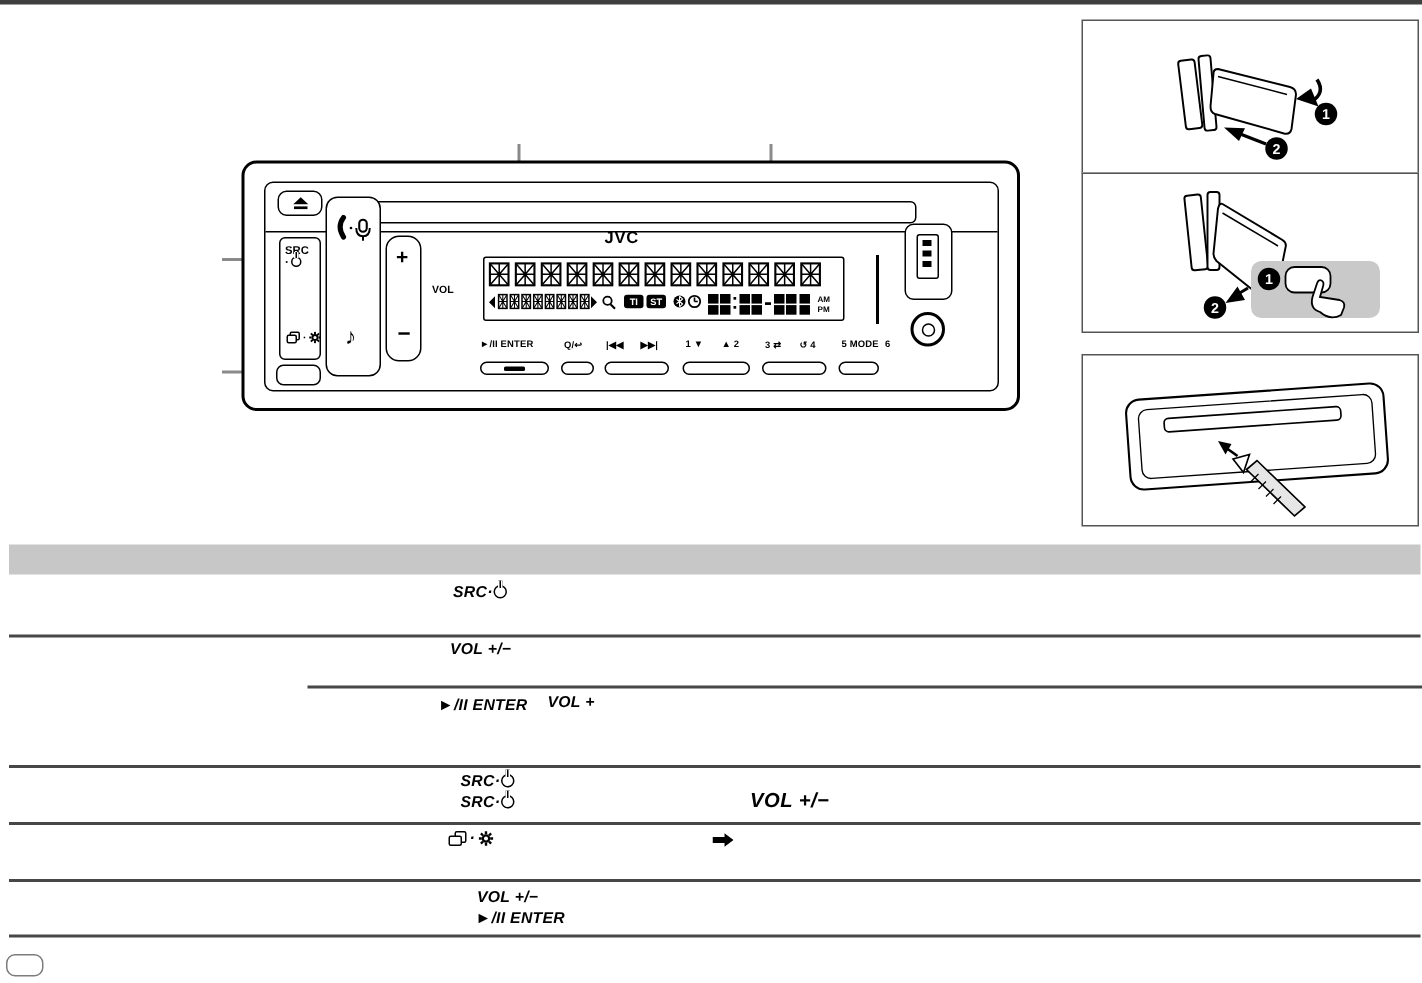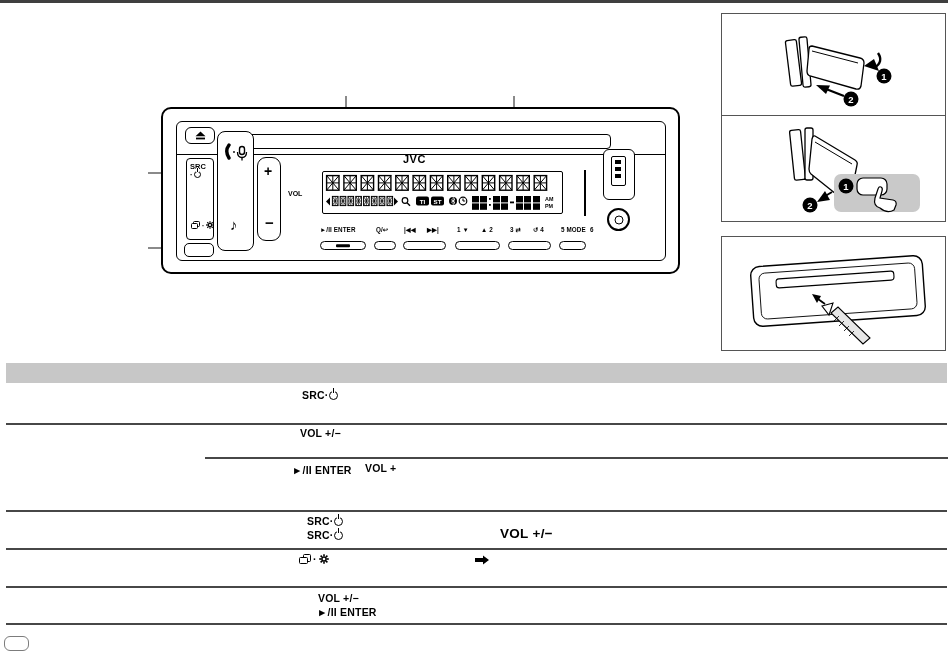--- a/index.html
+++ b/index.html
@@ -4,21 +4,21 @@
 <style>
   html,body{margin:0;padding:0;background:#fff;}
   .page{position:relative;width:948px;height:655px;background:#fff;overflow:hidden;
         font-family:"Liberation Sans",sans-serif;color:#000;}
   
   .topborder{position:absolute;left:0;top:0;width:948px;height:2.5px;background:#3f3f3f;}
   .secbar{position:absolute;left:6px;top:363px;width:941px;height:20px;background:#c7c7c7;}
   .hr{position:absolute;height:1.5px;background:#474747;}
   .callout{position:absolute;background:#8a8a8a;}
   
-  .lbl{position:absolute;font-weight:bold;font-size:10.5px;white-space:nowrap;letter-spacing:.2px;}
+  .lbl{position:absolute;font-weight:bold;font-size:10.5px;white-space:nowrap;letter-spacing:.2px;font-style:italic;}
   .lbl-lg{font-size:13.5px;letter-spacing:.3px;}
   
   .outline{position:absolute;border:1.4px solid #000;background:#fff;box-sizing:border-box;}
   .dev-outer{border-width:2.4px;border-radius:10px;}
   .dev-inner{border-width:1.3px;border-radius:6px;}
   .seam{position:absolute;height:1.2px;background:#000;}
   .devtxt{position:absolute;font-weight:bold;white-space:nowrap;}
   .btnlbl{position:absolute;top:226px;font-weight:bold;font-size:6.3px;white-space:nowrap;letter-spacing:.1px;}
   .pill{position:absolute;top:241px;height:9px;border:1.4px solid #000;border-radius:5px;background:#fff;box-sizing:border-box;}
   .pilldash{position:absolute;left:50%;top:50%;width:14px;height:3.5px;transform:translate(-50%,-50%);background:#000;border-radius:1px;}

